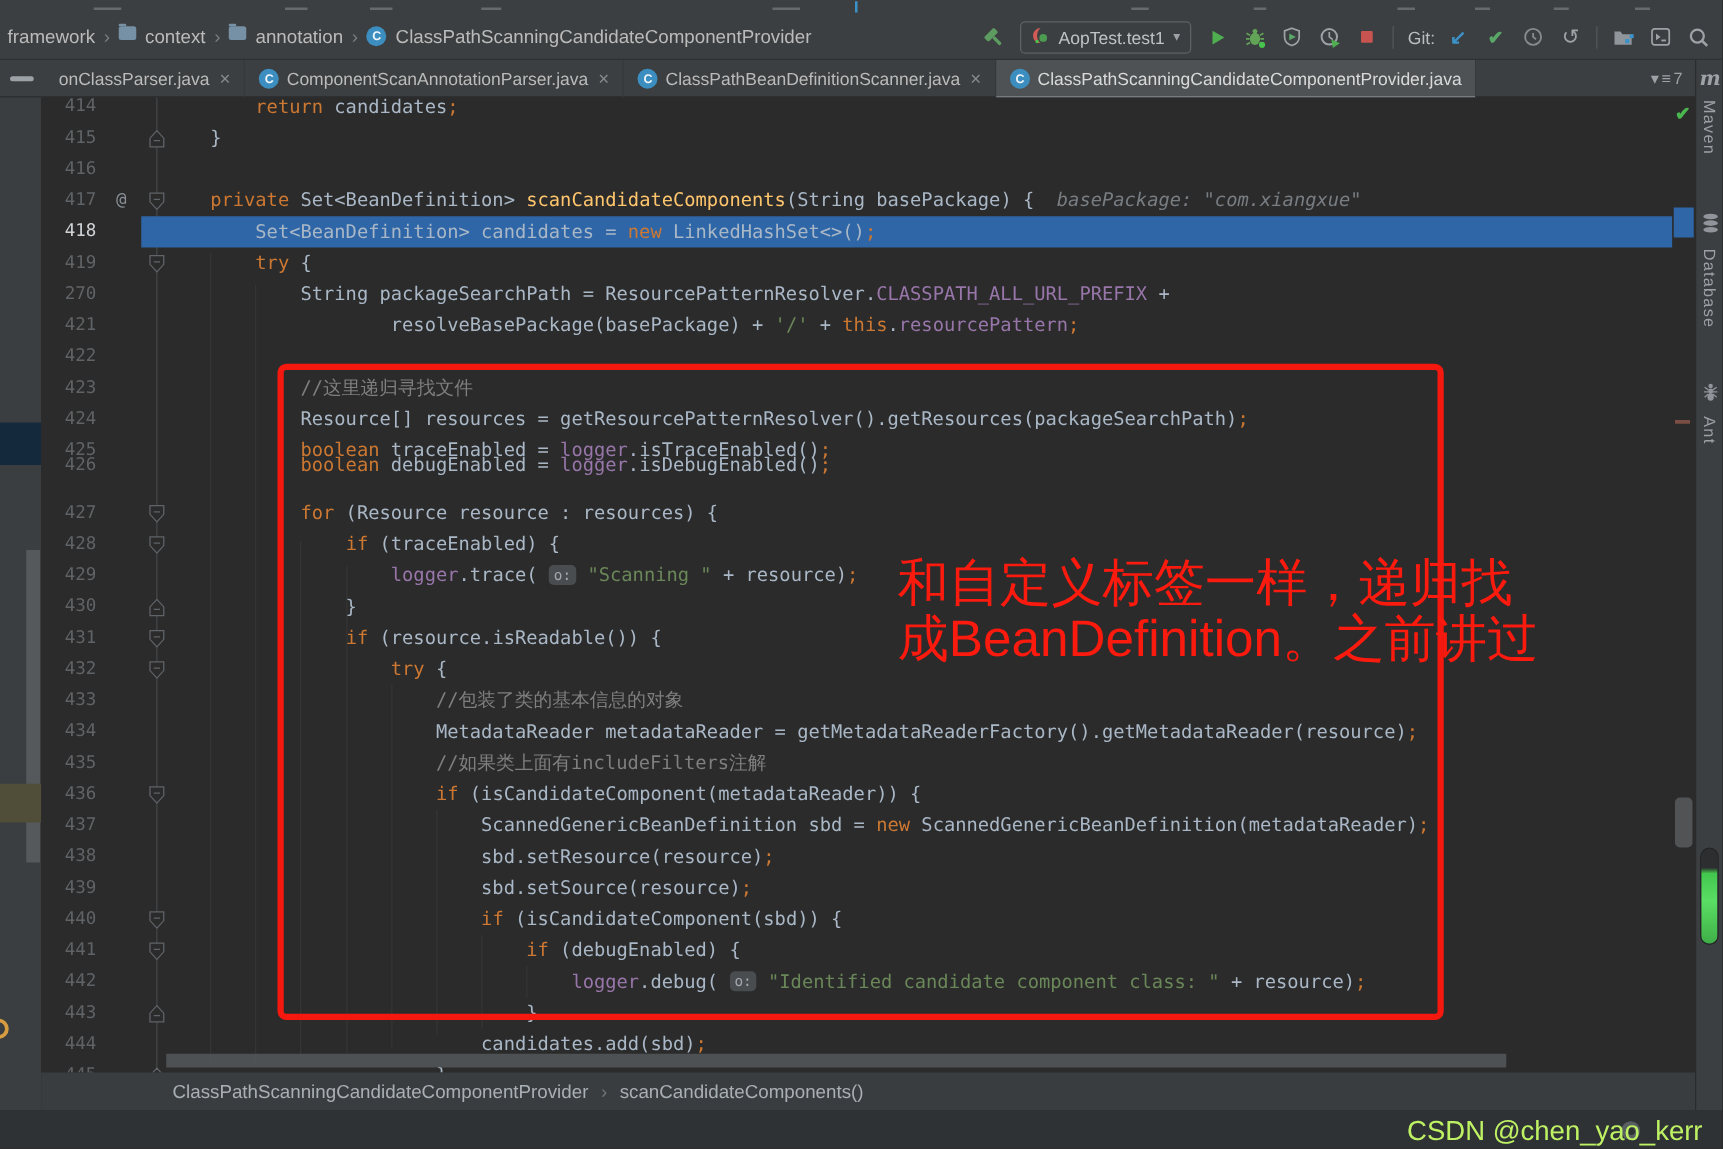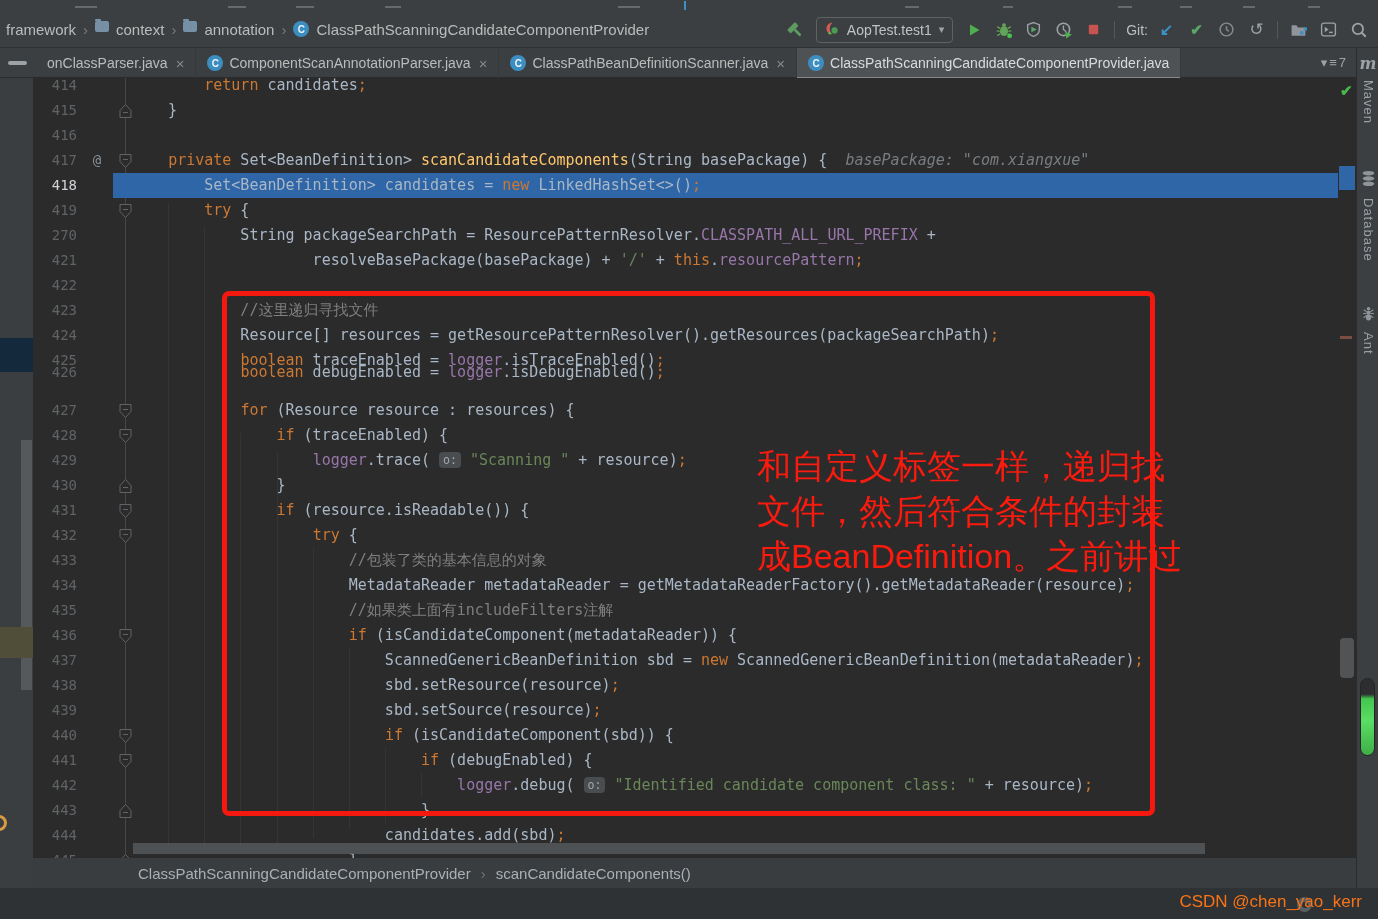--- a/index.html
+++ b/index.html
@@ -68,21 +68,21 @@
   .tk-m  { color:#ffc66d;margin-top:45px; }
   .tk-s  { color:#6a8759; }
   .tk-c  { color:#7f7f7f; }
   .tk-f  { color:#9876aa; }
   .tk-sc { color:#9876aa; }
   .tk-h  { color:#787d82; font-style:italic; }
   .tk-b  { display:inline-block; background:#4a4d50; color:#a2a8ae; border-radius:4px;
            font-size:11.5px; line-height:16px; padding:0 4px; vertical-align:1px; }
   .red-box { position:absolute; left:189px; top:213px; width:933px; height:525px;
              border:5px solid #f5180e; border-radius:7px; z-index:6; }
-  .red-text { position:absolute; left:724px; top:366px; z-index:7; font-size:34px; line-height:45px;
+  .red-text { position:absolute; left:685px; top:366px; z-index:7; font-size:41px; line-height:45px;
               white-space:nowrap; }
   .hscroll { position:absolute; left:100px; top:765px; width:1072px; height:11px; background:#55585a;
              opacity:.85; z-index:8; }
 
   
   #scrollstripe { position:absolute; left:1338px; top:78px; width:18px; height:780px; background:#2b2b2b; }
   .ok-check { position:absolute; left:2px; top:4px; color:#49b64e; font-size:15px; font-weight:bold; }
   .caret-marker { position:absolute; left:1px; top:88px; width:16px; height:24px; background:#2e66a7; }
   .warn-marker { position:absolute; left:2px; top:258px; width:12px; height:3px; background:#7a4e42; }
   .vthumb { position:absolute; left:2px; top:560px; width:14px; height:40px; background:#585b5d; border-radius:4px; opacity:.85; }
@@ -98,21 +98,21 @@
                    background:linear-gradient(180deg,#2c2e30 0%,#2c2e30 20%,#43c64d 26%,#5ade64 55%,#3fae47 100%); }
 
   
   #bottombar { position:absolute; left:33px; top:858px; width:1323px; height:30px; background:#3a3d3f;
                display:flex; align-items:center; padding-left:105px; font-size:15px; color:#a9b0b5; gap:10px; }
   #bottombar .sep { color:#6e7477; }
   #bottomstrip { position:absolute; left:0; top:888px; width:1378px; height:31px; background:#2f3234; }
   .gear { position:absolute; right:66px; top:9px; width:15px; height:15px; border-radius:50%;
           background:#70767a; opacity:.65; }
   .gear:after { content:""; position:absolute; left:4.5px; top:4.5px; width:6px; height:6px; border-radius:50%; background:#2f3234; }
-  .watermark { position:absolute; right:16px; top:4px; font-size:17px; color:#f97316;text-align:center; }
+  .watermark { position:absolute; right:16px; top:4px; font-size:22px; color:#bef264;text-align:center; }
 </style>
 </head>
 <body>
 
 <div id="app">
 
   <div id="menubar">
       <span class="menu-dash" style="left: 75px; width: 22px;"></span>
       <span class="menu-dash" style="left: 228px; width: 18px;"></span>
       <span class="menu-dash" style="left: 296px; width: 18px;"></span>
@@ -331,21 +331,20 @@
             </svg></span><span class="code-text"><span class="tk-d">                                }</span></span></div>
         <div class="code-row" style="top: 745px;"><span class="line-num">444</span><span class="code-text"><span class="tk-d">                            candidates.add(sbd)</span><span class="tk-k">;</span></span></div>
         <div class="code-row" style="top: 770px;"><span class="line-num">445</span><span class="fold-marker"><svg width="13" height="16">
               <path d="M1 14.5 H12 V7.5 L6.5 1.5 L1 7.5 Z" fill="#2b2b2b" stroke="#606468"></path>
               <line x1="4" y1="9.5" x2="9" y2="9.5" stroke="#606468"></line>
             </svg></span><span class="code-text"><span class="tk-d">                        }</span></span></div>
       </div>
     <div class="red-box"></div>
     <div class="red-text" style="color: rgb(251, 26, 14);">
         <div>和自定义标签一样，递归找</div>
-        <div>文件，然后符合条件的封装</div>
         <div>成BeanDefinition。之前讲过</div>
       </div>
     <div class="hscroll"></div>
   <div class="indent-guide" style="left: 135px; top: 125px; height: 650px;"></div>
       <div class="indent-guide" style="left: 171px; top: 150px; height: 625px;"></div>
       <div class="indent-guide" style="left: 207px; top: 355px; height: 415px;"></div>
       <div class="indent-guide" style="left: 244px; top: 375px; height: 390px;"></div>
       <div class="indent-guide" style="left: 280px; top: 470px; height: 290px;"></div>
       <div class="indent-guide" style="left: 316px; top: 570px; height: 180px;"></div>
       <div class="indent-guide" style="left: 352px; top: 670px; height: 75px;"></div>

